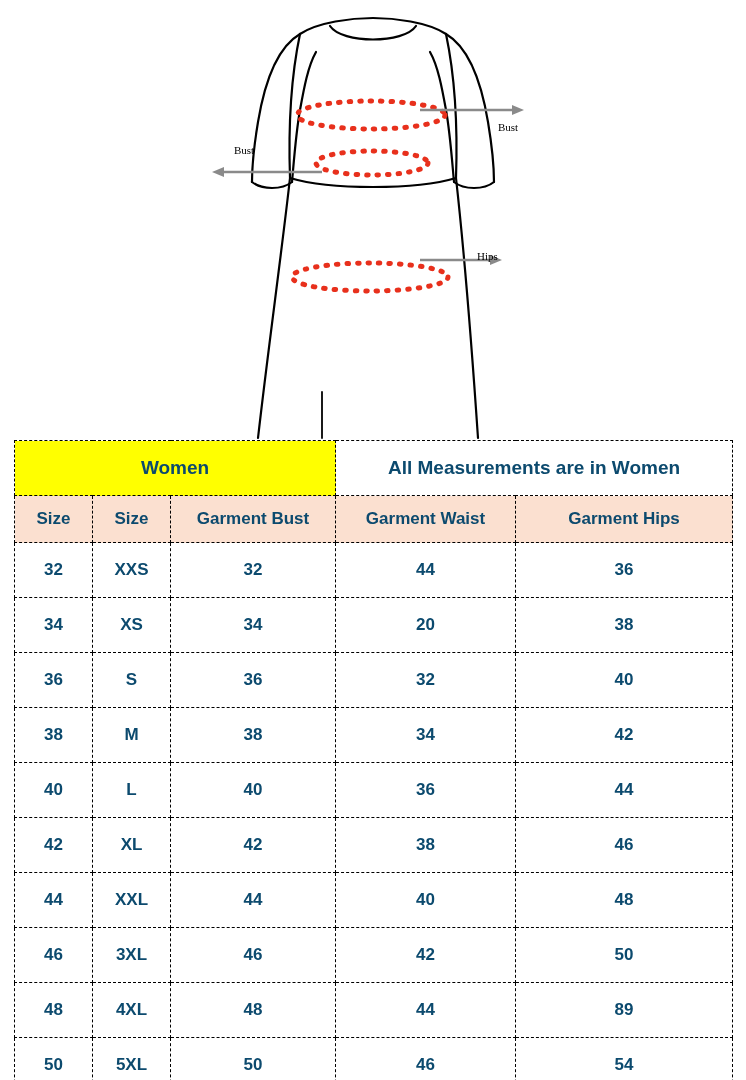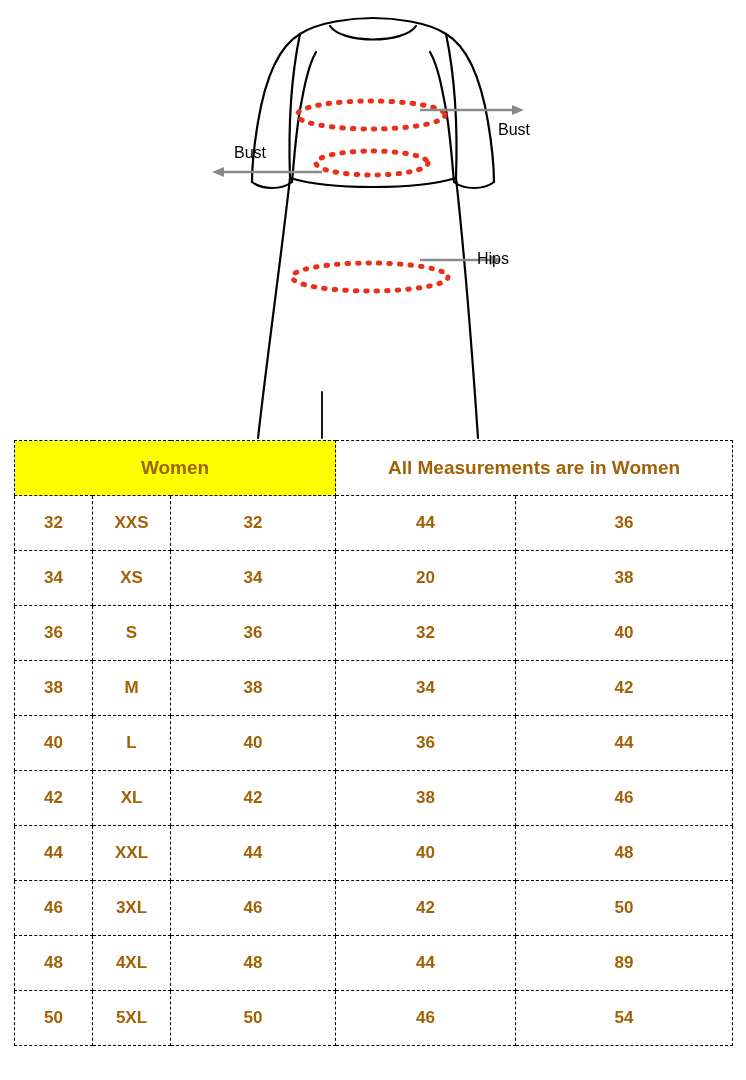--- a/index.html
+++ b/index.html
@@ -22,22 +22,22 @@
     width: 746px;
     height: 440px;
   }
   #figure-svg {
     position: absolute;
     left: 0;
     top: 0;
   }
   .fig-label {
     position: absolute;
-    font-family: Liberation Sans, sans-serif;
-    font-size: 16px;
+    font-family: Liberation Serif, serif;
+    font-size: 11px;
     color: #000;
     white-space: nowrap;
     padding-left: 20px;
   }
   #label-bust  { left: 478px; top: 121px; }
   #label-waist { left: 214px; top: 144px; }
   #label-hips  { left: 457px; top: 250px; }
 
   
   #size-table-wrap {
@@ -49,21 +49,21 @@
   table.size-table {
     border-collapse: collapse;
     width: 718px;
     table-layout: fixed;
   }
   table.size-table td {
     border: 1px dashed #000000;
     text-align: center;
     font-weight: bold;
     font-family: "Liberation Sans", sans-serif;
-    color: #a16207;
+    color: #0c4a6e;
   }
   
   col.c0 { width: 78px; }
   col.c1 { width: 78px; }
   col.c2 { width: 165px; }
   col.c3 { width: 180px; }
   col.c4 { width: 217px; }
 
   tr.title-row td {
     height: 52px;
@@ -159,20 +159,27 @@
         <col class="c1">
         <col class="c2">
         <col class="c3">
         <col class="c4">
     </colgroup>
     <tbody id="table-body">
       <tr class="title-row">
         <td class="title-women" colspan="3">Women</td>
         <td class="title-units" colspan="2">All Measurements are in Women</td>
       </tr>
+      <tr class="header-row">
+        <td>Size</td>
+        <td>Size</td>
+        <td>Garment Bust</td>
+        <td>Garment Waist</td>
+        <td>Garment Hips</td>
+      </tr>
     <tr class="data-row">
           <td>32</td>
           <td>XXS</td>
           <td>32</td>
           <td>44</td>
           <td>36</td>
         </tr>
         <tr class="data-row">
           <td>34</td>
           <td>XS</td>

